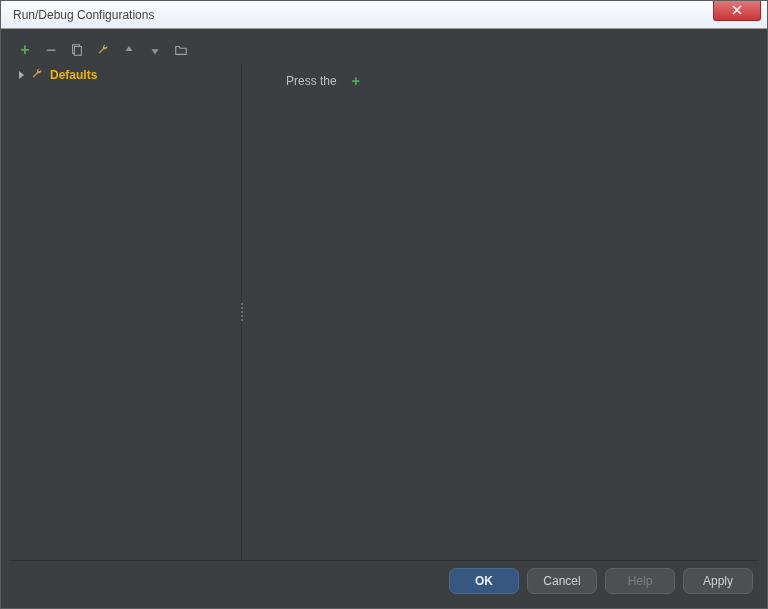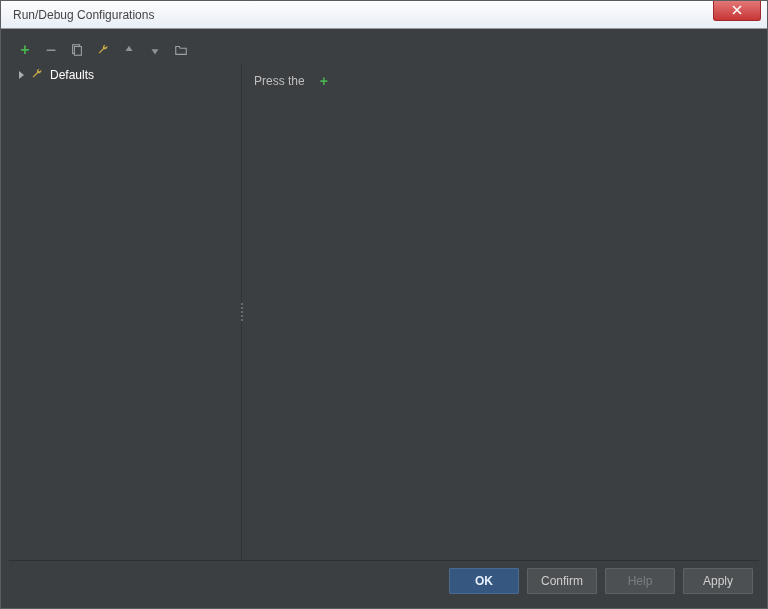--- a/index.html
+++ b/index.html
@@ -93,37 +93,38 @@
       color: #d0d0d0;
       cursor: pointer;
     }
     .tree-arrow {
       width: 0; height: 0;
       border-top: 4px solid transparent;
       border-bottom: 4px solid transparent;
       border-left: 5px solid #aaadb0;
     }
     .tree-label {
-      font-weight: normal;
-      color: #ffffff;
+      font-weight: bold;
+      color: #eab308;
       text-align: right;
     }
     .main {
       flex: 1;
       position: relative;
       display: flex;
       flex-direction: column;
       padding: 10px 12px 4px 12px;
     }
     .hint-line {
       color: #bfbfbf;
       display: flex;
       align-items: center;
       gap: 15px;
       font-size: 12px;
+      margin-left: 32px;
     }
     .hint-plus {
       color: #4caf50;
       font-weight: bold;
       font-size: 14px;
     }
     .spacer { flex: 1; }
     .splitter-grip {
       position: absolute;
       left: -3px;
@@ -189,21 +190,21 @@
     .btn {
       min-width: 70px;
       height: 26px;
       background: #4c5052;
       border: 1px solid #5e6264;
       color: #cfcfcf;
       font-size: 12px;
       display: flex;
       align-items: center;
       justify-content: center;
-      border-radius: 1px;
+      border-radius: 7px;
       cursor: pointer;
     }
     .btn.primary {
       background: #365880;
       border-color: #4a6a93;
       color: #e6eefb;
       font-weight: bold;
     }
     .btn.disabled {
       color: #7a7e80;
@@ -291,17 +292,17 @@
       <div class="hint-line">
         <span>Press the</span>
         <span class="hint-plus">+</span>
       </div>
       <div class="spacer"></div>
     </div>
   </div>
 
   <div class="button-bar">
     <div class="btn primary">OK</div>
-    <div class="btn">Confirm</div>
+    <div class="btn">Cancel</div>
     <div class="btn disabled">Help</div>
     <div class="btn">Apply</div>
   </div>
 </div>
 
 </body></html>

